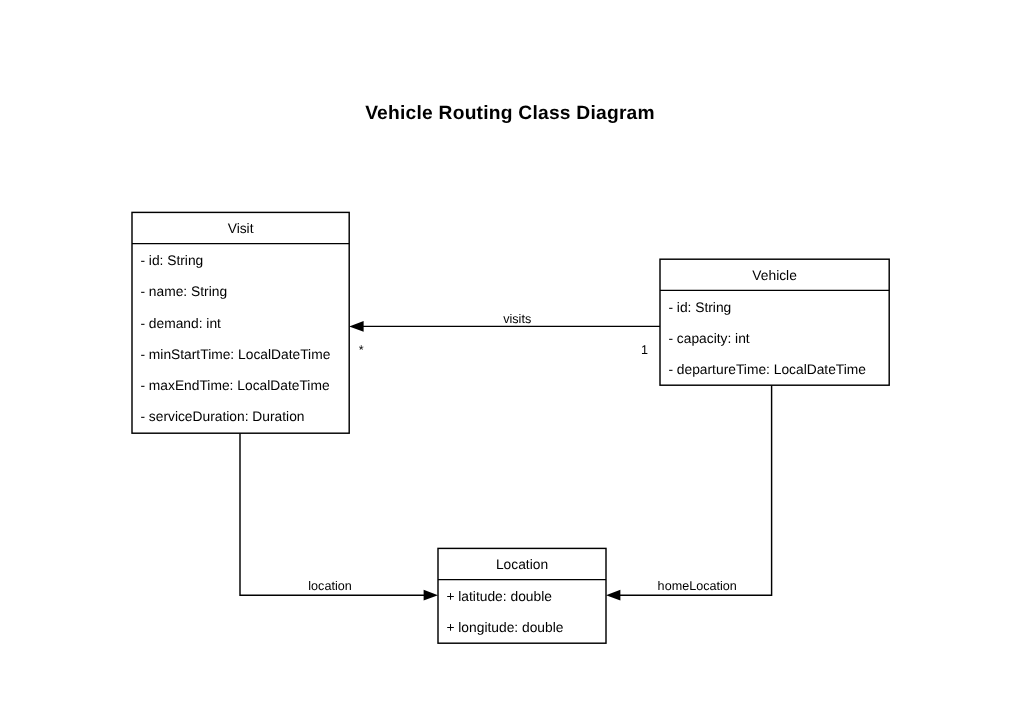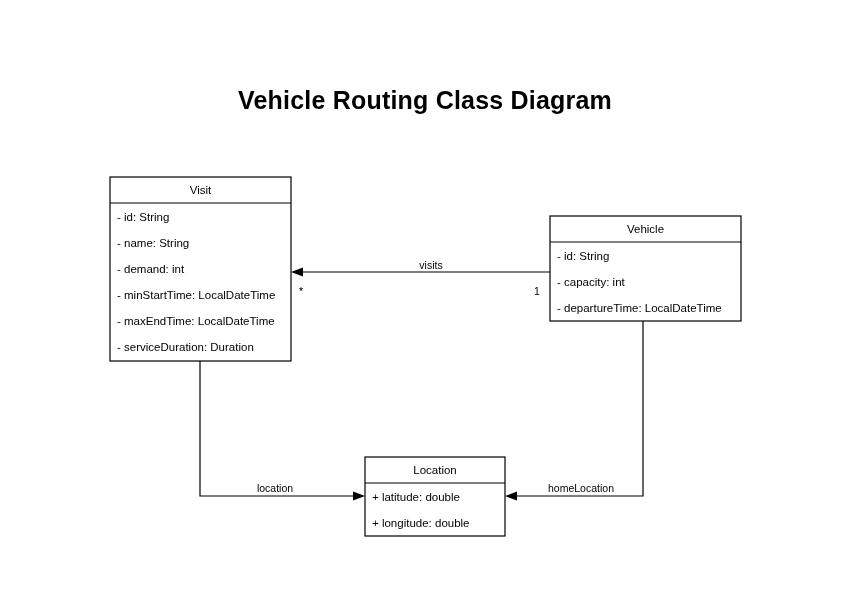--- a/index.html
+++ b/index.html
@@ -20,21 +20,21 @@
     width: 850px;
     height: 600px;
     background: #ffffff;
   }
   .diagram-title {
     position: absolute;
     left: 0;
     top: 86px;
     width: 850px;
     text-align: center;
-    font-size: 25px;
+    font-size: 16px;
     font-weight: bold;
     letter-spacing: 0.2px;
     color: #000000;
   }
   svg.diagram-svg {
     position: absolute;
     left: 0;
     top: 0;
     width: 850px;
     height: 600px;

